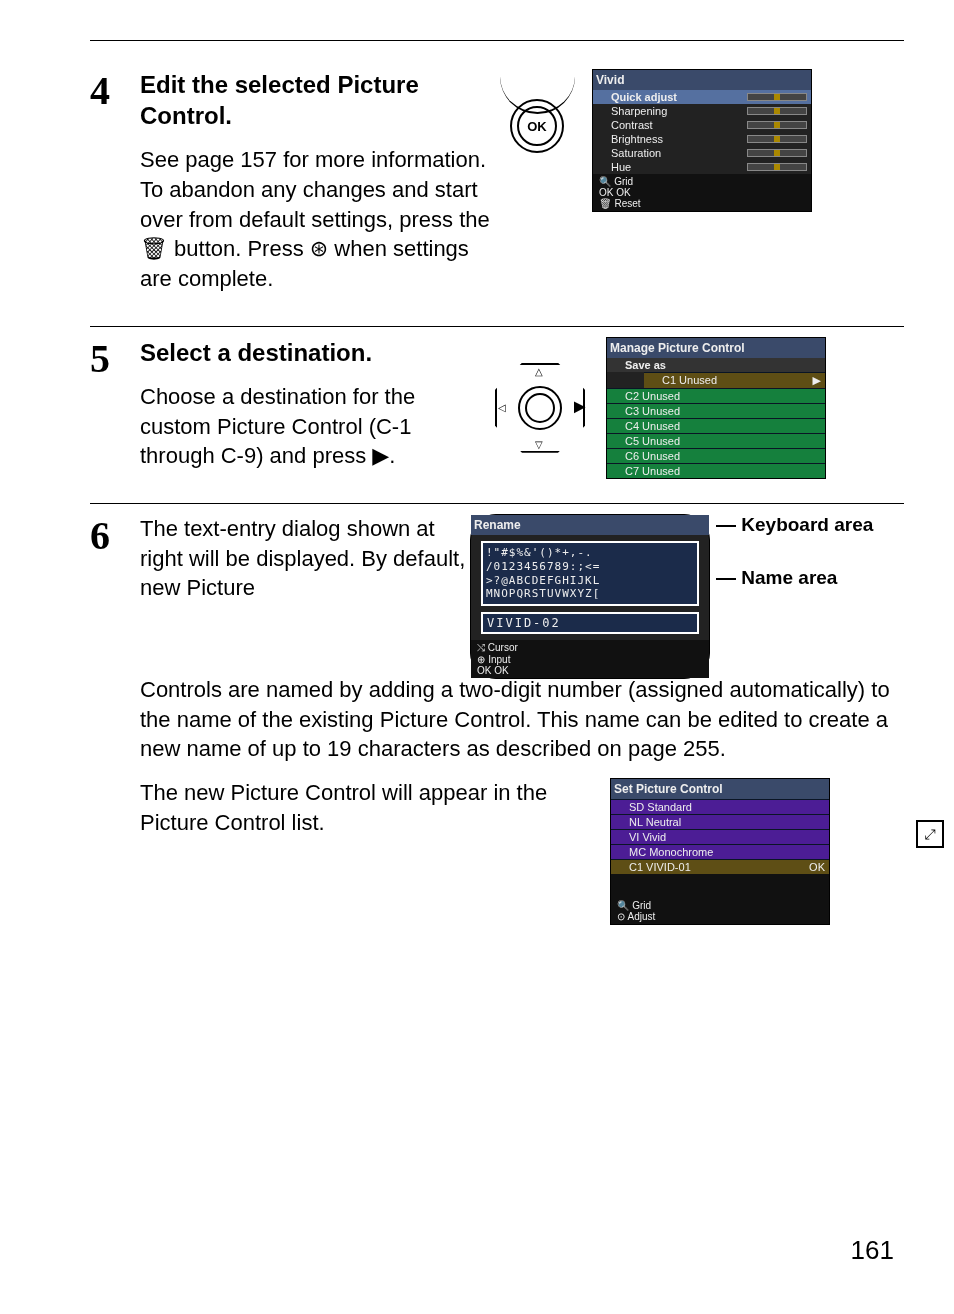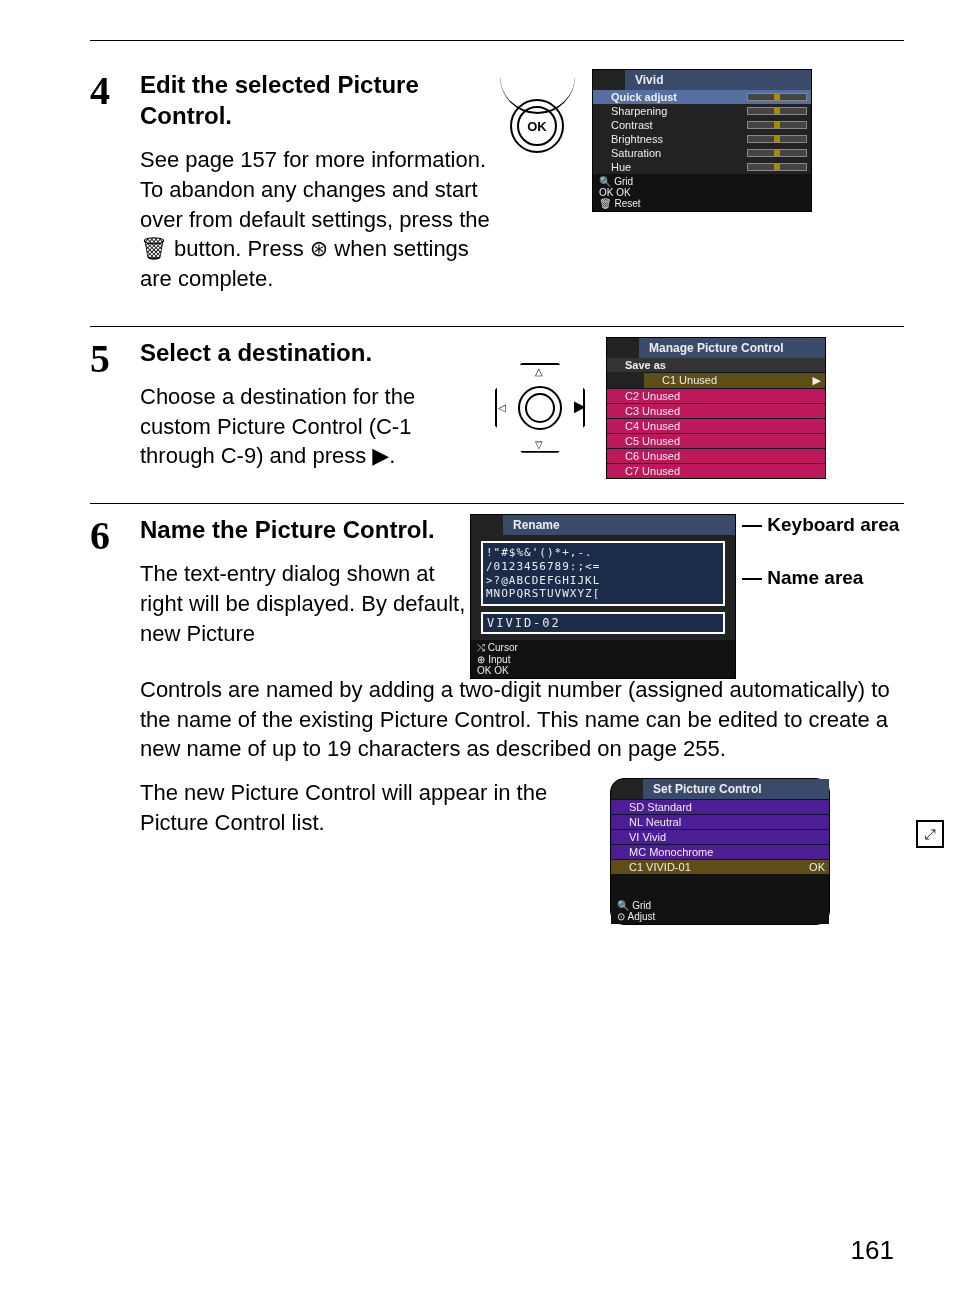--- a/index.html
+++ b/index.html
@@ -87,45 +87,45 @@
   
   .cam {
     width: 220px;
     background: #222;
     color: #eee;
     font-family: Arial, sans-serif;
     font-size: 11px;
     border: 1px solid #000;
   }
   .cam-header {
-    background: #3a4a6a; padding: 3px 10px; font-weight: bold; font-size: 12px; margin-left: 32px;
+    background: #3a4a6a; padding: 3px 3px; font-weight: bold; font-size: 12px;
   }
   .cam-body { }
   .cam-row {
     display:flex; justify-content:space-between; align-items:center;
     padding: 1px 4px 1px 18px; border-bottom:0;
     font-size: 11px;
   }
   .cam-row.hl { background:#5570a0; font-weight:bold; }
   .slider {
     width: 60px; height: 8px; background:linear-gradient(to right,#444 0,#444 45%,#a80 45%,#a80 55%,#444 55%,#444 100%);
     border:1px solid #888;
   }
   .cam-footer {
     display:flex; justify-content:space-between; padding:2px 6px; font-size:10px;
     background:#111;
     flex-direction:column;
   }
   .cam-list-row {
-    padding: 1px 4px 1px 18px; font-size:11px; background:#be185d;
+    padding: 1px 4px 1px 18px; font-size:11px; background:#15803d;
     border-top:1px solid #0a1525;
   }
   .cam-list-row.hl { background:#5e4e15; display:flex; justify-content:space-between; align-items:center;margin-left:37px;}
   
-  .cam-rename { width:266px; }
+  .cam-rename { width:240px;border-radius:26px; }
   .kbd-box {
     margin:6px 10px; border:2px solid #fff; padding:3px; font-family: monospace;
     font-size: 11px; letter-spacing:1px; text-align:left; line-height:1.25;
     background:#1b2b4a;
   }
   .name-box {
     margin:2px 10px 6px 10px; border:2px solid #fff; padding:2px 4px;
     font-family: monospace; font-size:12px; letter-spacing:2px; background:#1b2b4a;
   }
   .rename-labels { font-size:19px; font-weight:bold; line-height:1.2; }
@@ -247,21 +247,20 @@
   </div>
 </div>
 
 <hr class="hr">
 
 <div class="step">
   <div class="step-num">6</div>
   <div class="step-body">
     <div class="row">
       <div class="col-left2">
-        <div class="step-title">Name the Picture Control.</div>
         <div class="step-text">
           <p>The text-entry dialog shown at right will be displayed.  By default, new Picture</p>
         </div>
       </div>
       <div style="display:flex; align-items:flex-start; gap:6px;">
         <div class="cam cam-rename">
           <div class="cam-header">Rename</div>
           <div class="kbd-box">
             <div> !"#$%&amp;'()*+,-.</div>
             <div>/0123456789:;&lt;=</div>
@@ -281,21 +280,21 @@
         </div>
       </div>
     </div>
     <div class="step-text" style="margin-top:-4px;">
       <p>Controls are named by adding a two-digit number (assigned automatically) to the name of the existing Picture Control.  This name can be edited to create a new name of up to 19 characters as described on page 255.</p>
     </div>
     <div class="row" style="margin-top:6px;">
       <div style="width:430px;" class="step-text">
         <p>The new Picture Control will appear in the Picture Control list.</p>
       </div>
-      <div class="cam cam-spc" style="margin-left:40px;border-radius:14px;">
+      <div class="cam cam-spc" style="margin-left:40px;">
         <div class="cam-header">Set Picture Control</div>
         <div class="cam-list-row">SD Standard</div>
         <div class="cam-list-row">NL Neutral</div>
         <div class="cam-list-row">VI Vivid</div>
         <div class="cam-list-row">MC Monochrome</div>
         <div class="cam-list-row sel">
             <span>C1 VIVID-01</span>
             <span>OK</span>
           </div>
         <div style="height:24px; background:#111;"></div>

